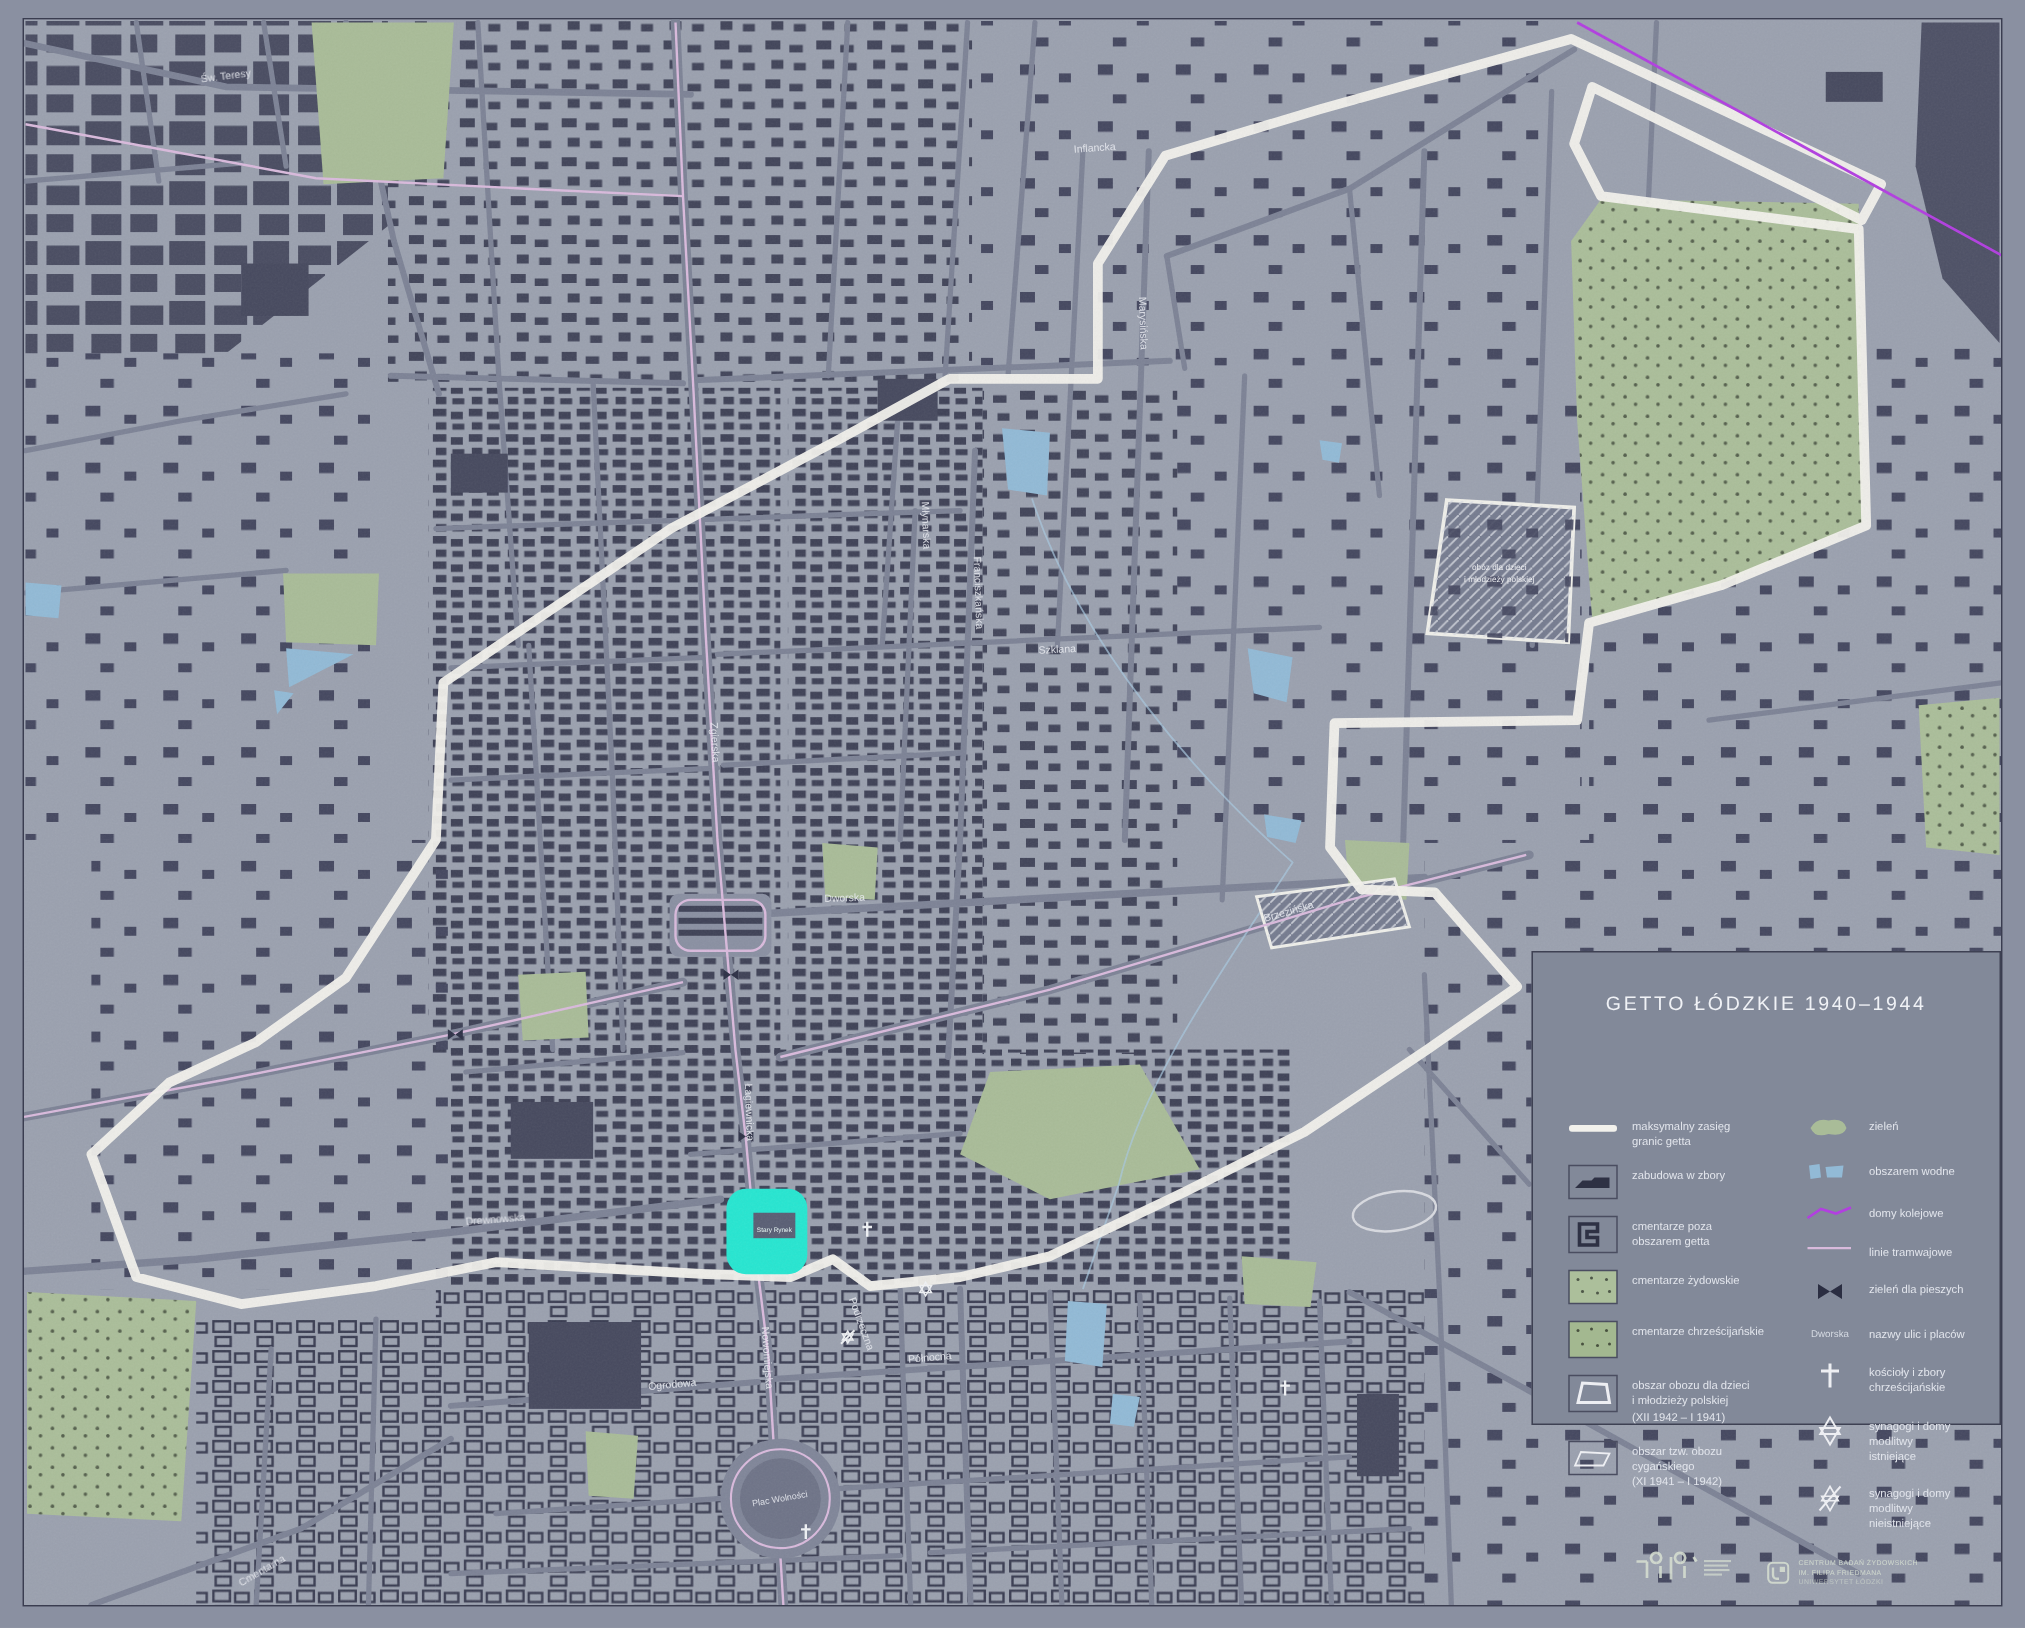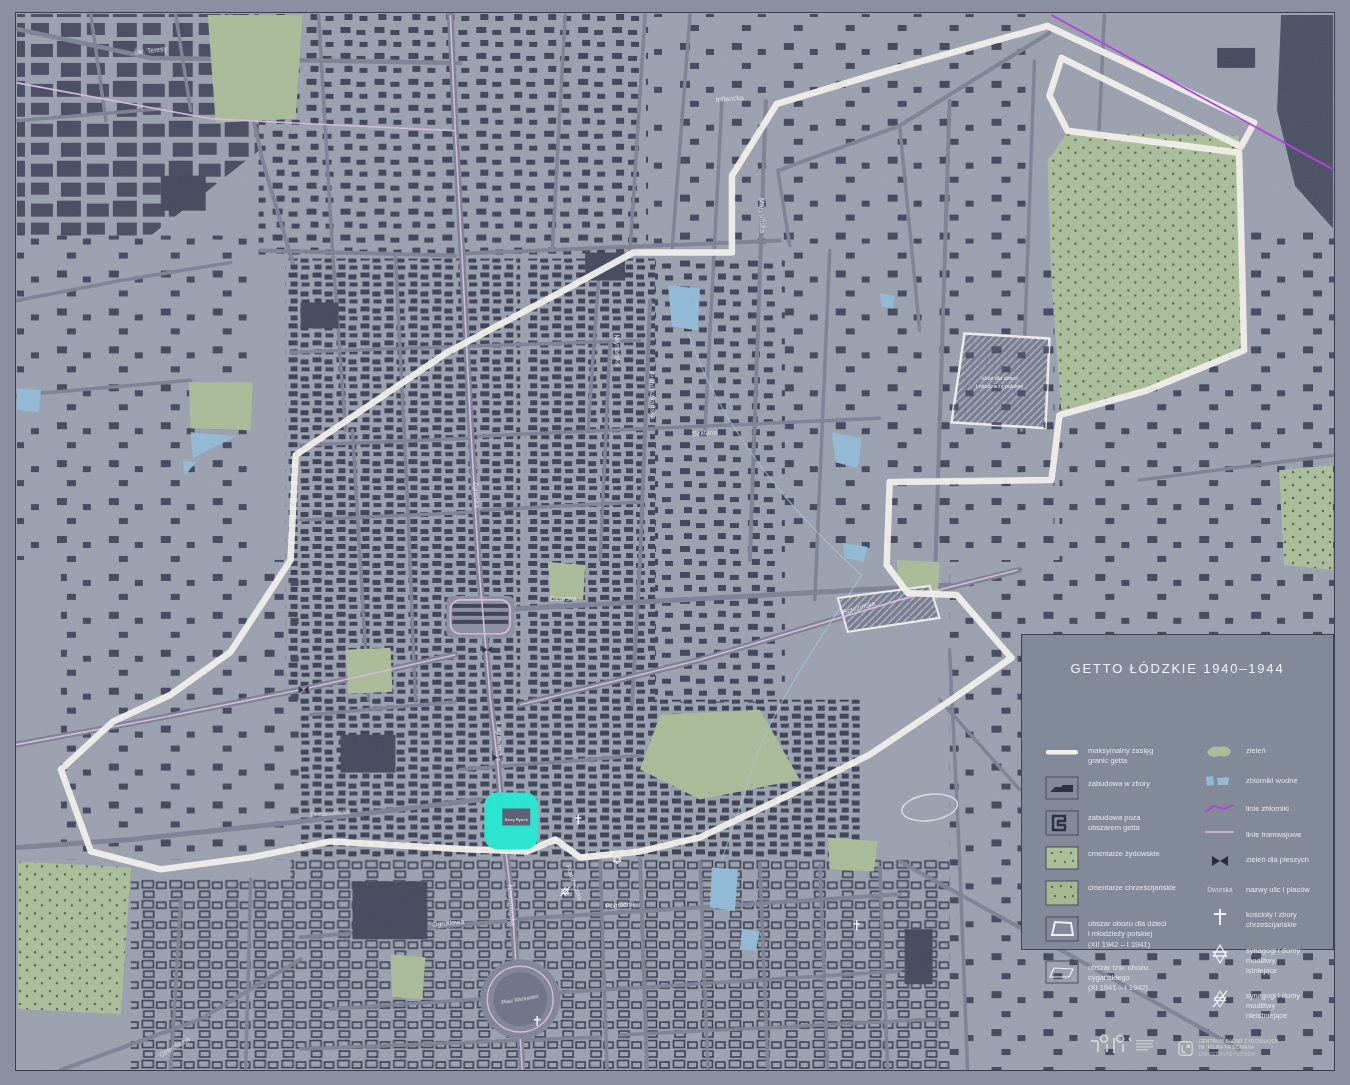--- a/index.html
+++ b/index.html
@@ -326,21 +326,21 @@
             <span class="llabel">zabudowa w zbory</span>
           </div>
 
           <div class="lrow">
             <span class="lswatch">
               <svg width="34" height="26">
                 <rect x="1" y="1" width="32" height="24" fill="none" stroke="#4A4D60"></rect>
                 <path d="M8,6 H20 V11 H13 V15 H20 V20 H8 Z" fill="none" stroke="#2E3144" stroke-width="2.4"></path>
               </svg>
             </span>
-            <span class="llabel">zabudowa poza
+            <span class="llabel">cmentarze poza
 obszarem getta</span>
           </div>
 
           <div class="lrow">
             <span class="lswatch">
               <svg width="34" height="24">
                 <rect x="1" y="1" width="32" height="22" fill="#ACBF9B" stroke="#4A4D60"></rect>
                 <g fill="#4E5848">
                     <circle cx="7" cy="7" r="1"></circle>
                     <circle cx="16" cy="6" r="1"></circle>
@@ -407,30 +407,30 @@
             <span class="llabel">zieleń</span>
           </div>
 
           <div class="lrow">
             <span class="lswatch">
               <svg width="34" height="16">
                 <polygon points="3,4 10,3 11,12 4,13" fill="#92BAD6"></polygon>
                 <polygon points="14,5 26,4 25,12 15,12" fill="#92BAD6"></polygon>
               </svg>
             </span>
-            <span class="llabel">zbiorniki wodne</span>
+            <span class="llabel">obszarem wodne</span>
           </div>
 
           <div class="lrow">
             <span class="lswatch">
               <svg width="34" height="14">
                   <path d="M2,11 L11,5 L21,8 L31,4" stroke="#B23FE0" stroke-width="1.8" fill="none"></path>
                 </svg>
             </span>
-            <span class="llabel">linie zbiorniki</span>
+            <span class="llabel">domy kolejowe</span>
           </div>
 
           <div class="lrow">
             <span class="lswatch">
               <svg width="34" height="10">
                   <line x1="2" y1="5" x2="31" y2="5" stroke="#D9BADC" stroke-width="1.5"></line>
                 </svg>
             </span>
             <span class="llabel">linie tramwajowe</span>
           </div>

